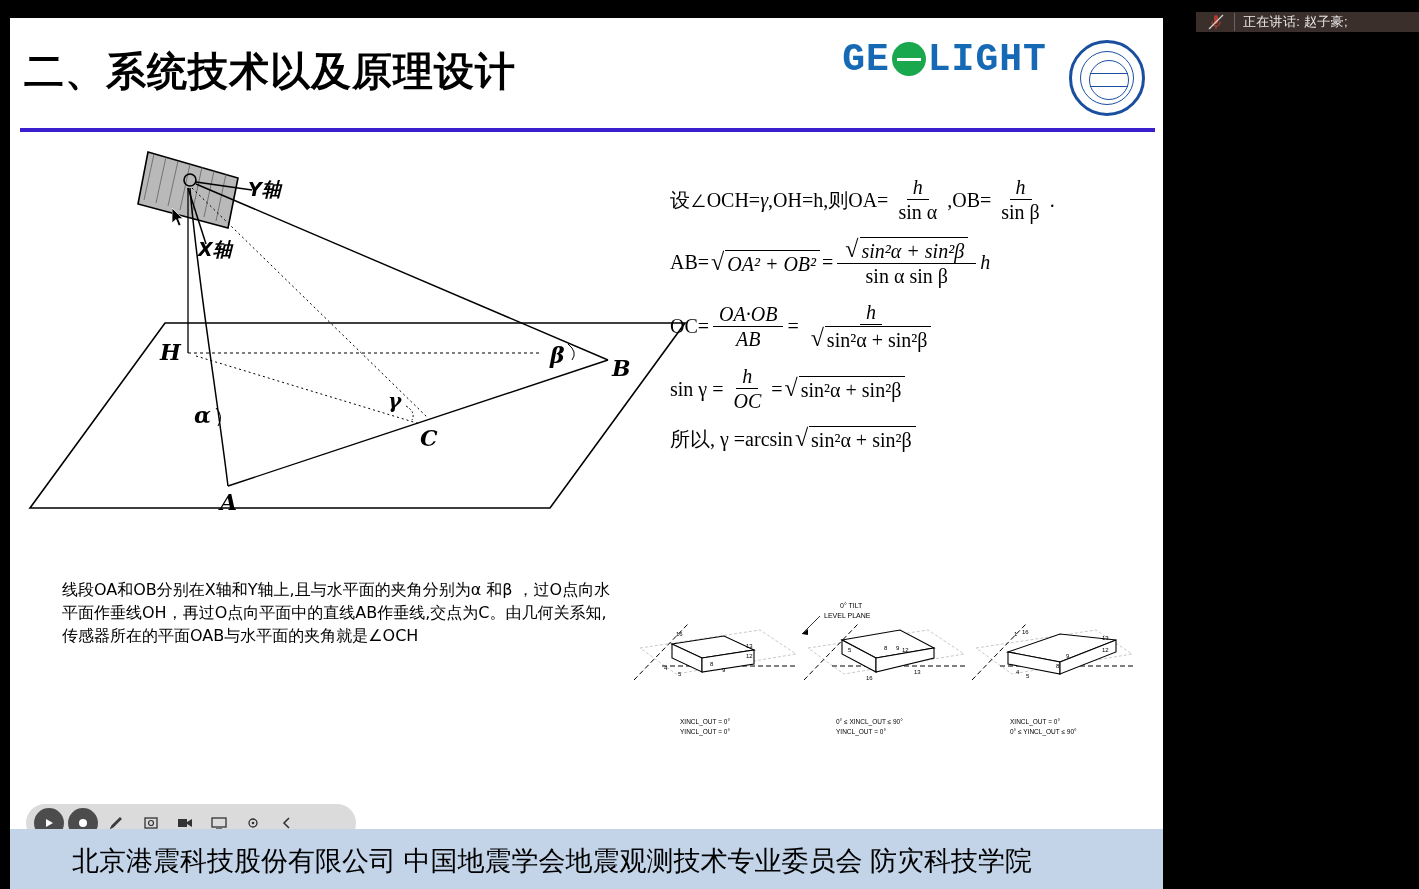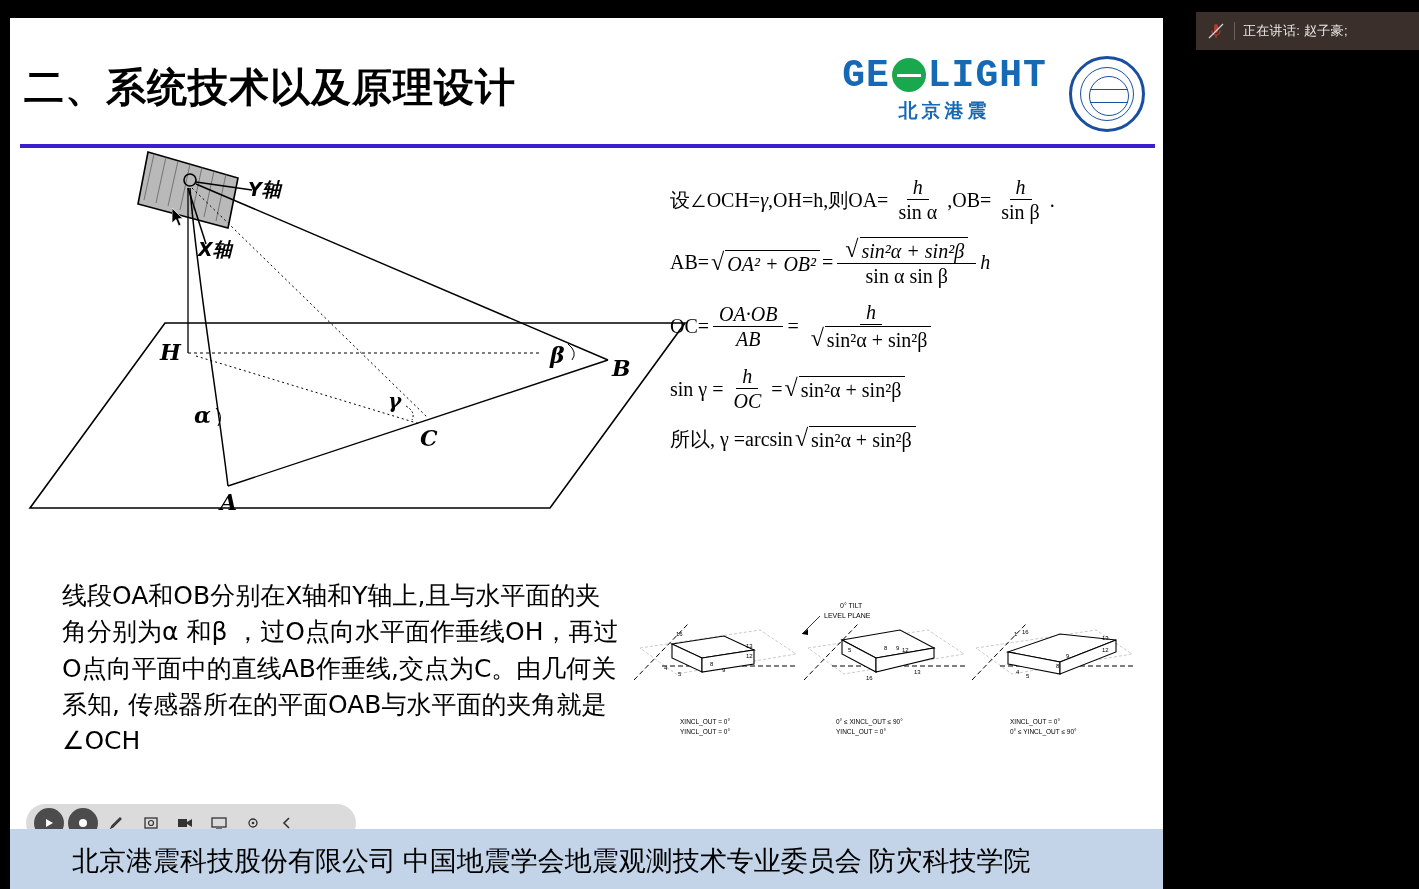--- a/index.html
+++ b/index.html
@@ -19,21 +19,21 @@
     height: 889px;
     background: #000;
   }
 
   
   .speaker-bar {
     position: absolute;
     top: 12px;
     left: 1196px;
     width: 223px;
-    height: 38px;
+    height: 20px;
     background: #3a2f2a;
     display: flex;
     align-items: center;
     gap: 8px;
     padding-left: 10px;
     box-sizing: border-box;
   }
   .speaker-bar .mic-icon {
     width: 20px;
     height: 20px;
@@ -61,21 +61,21 @@
     top: 18px;
     width: 1153px;
     height: 871px;
     background: #ffffff;
     overflow: hidden;
   }
 
   
   .slide-header {
     position: absolute;
-    left: 0; top: 16px;
+    left: 0; top: 0;
     width: 100%;
     height: 103px;
   }
   .slide-title {
     position: absolute;
     left: 14px;
     top: 26px;
     font-size: 40px;
     font-weight: bold;
     color: #000;
@@ -208,21 +208,21 @@
   .rad .sign { font-size: 24px; line-height: 1; padding-right: 1px; }
   .rad .body { border-top: 1.3px solid #000; padding: 2px 4px 0 2px; }
   .ital { font-style: italic; }
 
   
   .body-text {
     position: absolute;
     left: 52px;
     top: 560px;
     width: 560px;
-    font-size: 25px;
+    font-size: 16px;
     line-height: 1.45;
     color: #000;
     font-family: "DejaVu Sans", "Liberation Sans", sans-serif;
   }
 
   
   .tilt-figs {
     position: absolute;
     left: 618px;
     top: 578px;
@@ -239,21 +239,21 @@
     width: 100%;
     height: 60px;
     background: #c3d4e8;
   }
   .footer-text {
     position: absolute;
     left: 62px;
     top: 14px;
     font-size: 27px;
     color: #000;
-    font-family: Liberation Serif, serif;
+    font-family: Liberation Sans, sans-serif;
     white-space: nowrap;
   }
 
   
   .media-controls {
     position: absolute;
     left: 16px;
     bottom: 47px;
     width: 330px;
     height: 38px;
@@ -310,21 +310,20 @@
 
   <div id="slide">
 
     <div class="slide-header">
       <div class="slide-title">二、系统技术以及原理设计</div>
 
       <div class="logo-block">
         <div class="logo-word">
           <span>GE</span><span class="globe"></span><span>LIGHT</span>
         </div>
-        <div class="logo-sub">北京港震</div>
       </div>
 
       <div class="seal">
         <div class="seal-globe"></div>
       </div>
 
       <div class="header-rule"></div>
     </div>
 
     <div class="diagram">

